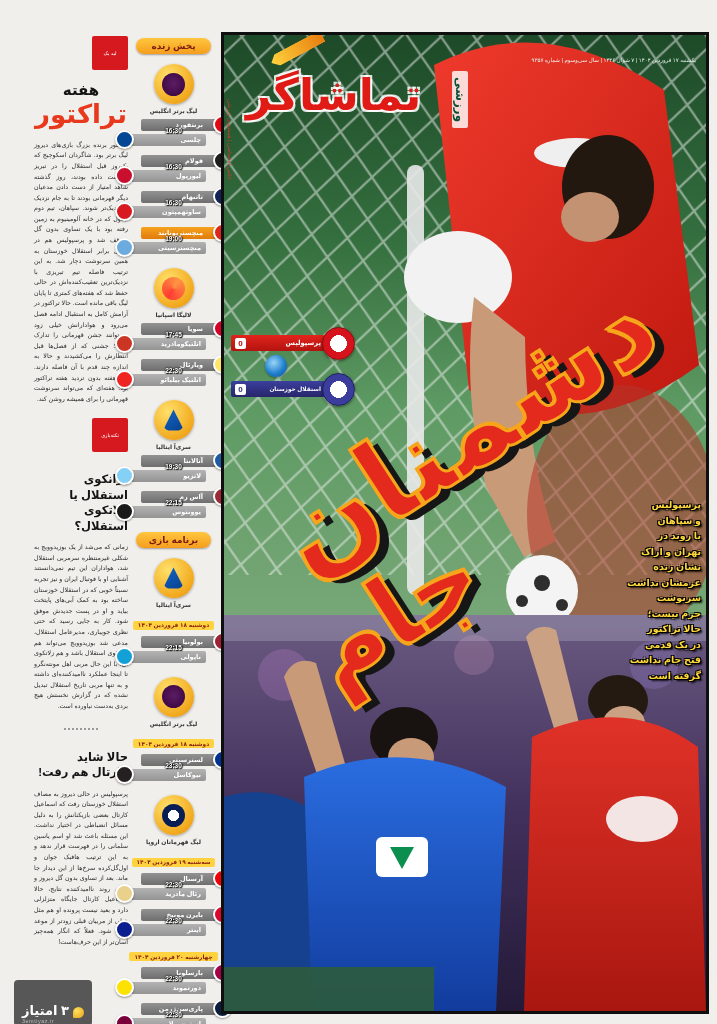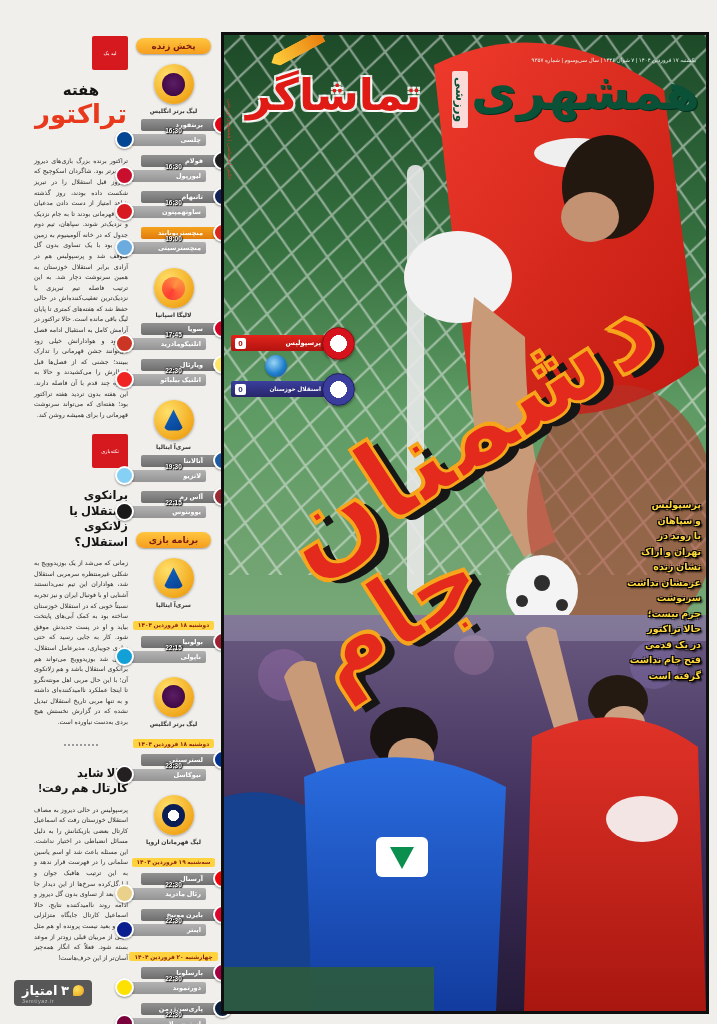--- a/index.html
+++ b/index.html
@@ -2,29 +2,29 @@
 <html lang="fa"><head>
 <meta charset="utf-8">
 <style>
   html,body{margin:0;padding:0;background:#e7e5e1;font-family:"Liberation Sans","DejaVu Sans",sans-serif;}
   .canvas{position:relative;width:717px;height:1024px;margin:0 auto;background:#f1efeb;overflow:hidden;}
 
   
   .articles{position:absolute;left:34px;top:36px;width:94px;direction:rtl;}
   .a-tag{width:36px;height:34px;background:#d6181f;color:#fff;font-size:5px;display:flex;align-items:center;justify-content:center;border-radius:2px;margin-bottom:12px;}
   .a-title-sm{font-size:15px;font-weight:bold;color:#141414;text-align:center;line-height:1.1;}
-  .a-title-lg{font-size:26px;font-weight:900;color:#e8391d;text-align:center;line-height:1.05;margin:2px 0 28px;}
+  .a-title-lg{font-size:26px;font-weight:900;color:#e8391d;text-align:center;line-height:1.05;margin:2px 0 12px;}
   .a-title-md{font-size:11.5px;font-weight:900;color:#141414;text-align:right;line-height:1.35;margin:20px 0 8px;}
   .a-body{font-size:6.3px;line-height:1.68;color:#2b2b2b;text-align:justify;text-align-last:right;}
   .a-sep{border-top:2px dotted #9a9a9a;width:34px;margin:16px auto 6px;}
   .article{margin-bottom:14px;}
 
   
   .watermark{position:absolute;left:14px;top:980px;background:#575757;border-radius:4px;padding:3px 8px 2px;display:flex;flex-direction:column;align-items:flex-end;direction:rtl;}
-  .wm-row{display:flex;align-items:center;gap:4px;}
+  .wm-row{display:flex;align-items:flex-end;gap:4px;margin-top:20px;}
   .wm-icon{width:11px;height:11px;border-radius:50% 50% 50% 10%;background:radial-gradient(circle at 35% 35%,#ffe15c,#e8a01b);}
   .wm-label{font-size:13px;font-weight:900;color:#fff;}
   .wm-site{font-size:5.5px;color:#bdbdbd;letter-spacing:.5px;}
 
   
   .fixtures{position:absolute;left:128px;top:38px;width:91px;direction:rtl;}
   .sec-header{margin:0 8px 10px;background:linear-gradient(#ffc63f,#f59d1e);color:#7c1a0e;font-weight:bold;font-size:9px;text-align:center;padding:3px 0;border-radius:8px;box-shadow:0 1px 2px rgba(0,0,0,.35);}
   .league{margin-bottom:14px;text-align:center;}
   .logo{width:40px;height:40px;border-radius:50%;background:radial-gradient(circle at 35% 30%,#ffe06a,#f2a91e 70%,#d98b12);margin:4px auto 3px;display:flex;align-items:center;justify-content:center;box-shadow:0 1px 3px rgba(0,0,0,.35);}
   .logo i{display:block;width:23px;height:23px;border-radius:50%;}
@@ -275,21 +275,20 @@
       <path d="M332 700 L302 602 Q314 586 332 595 L356 692 Z" fill="#caa183"></path>
       <ellipse cx="394" cy="666" rx="30" ry="26" fill="#241a12"></ellipse>
       <ellipse cx="400" cy="688" rx="21" ry="17" fill="#caa183"></ellipse>
       <path d="M308 702 Q400 658 474 712 L482 976 L300 976 Z" fill="url(#gRed)"></path>
       <ellipse cx="418" cy="784" rx="36" ry="23" fill="#f5f5f5" opacity=".92"></ellipse>
 
       <rect x="0" y="932" width="210" height="44" fill="#2f5d36" opacity=".85"></rect>
     </svg>
 
     <div class="m-date">یکشنبه ۱۷ فروردین ۱۴۰۴ | ۷ شوال ۱۴۴۶ | سال سی‌وسوم | شماره ۹۳۵۷</div>
-    <div class="m-brand">همشهری</div>
     <div class="m-vert">ورزشی</div>
     <div class="m-supp">تماشاگر</div>
     <div class="pencil"></div>
     <div class="credit">عکس اختصاصی | همشهری ورزشی</div>
 
     <div class="scoreboard">
       <div class="sb-row">
         <div class="sb-bar red">
           <span>پرسپولیس</span>
           <span class="sb-score">0</span>

